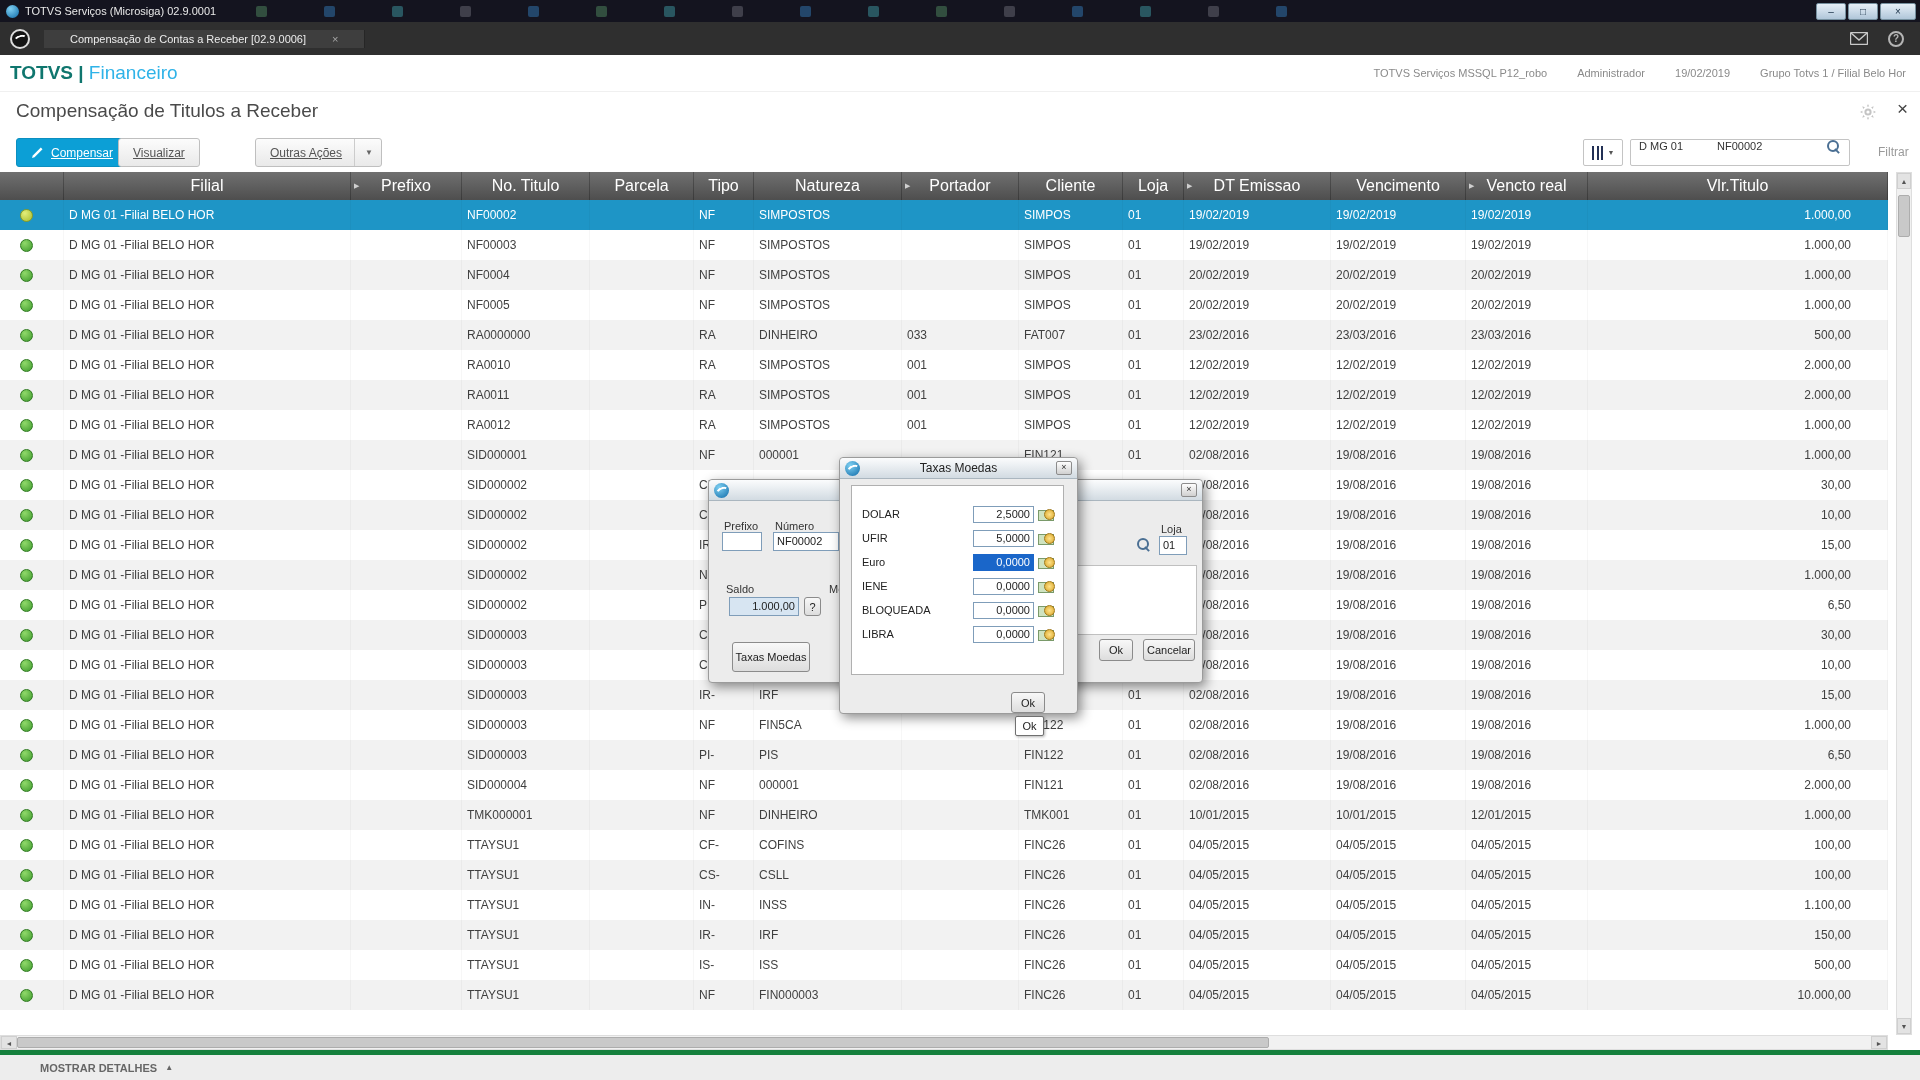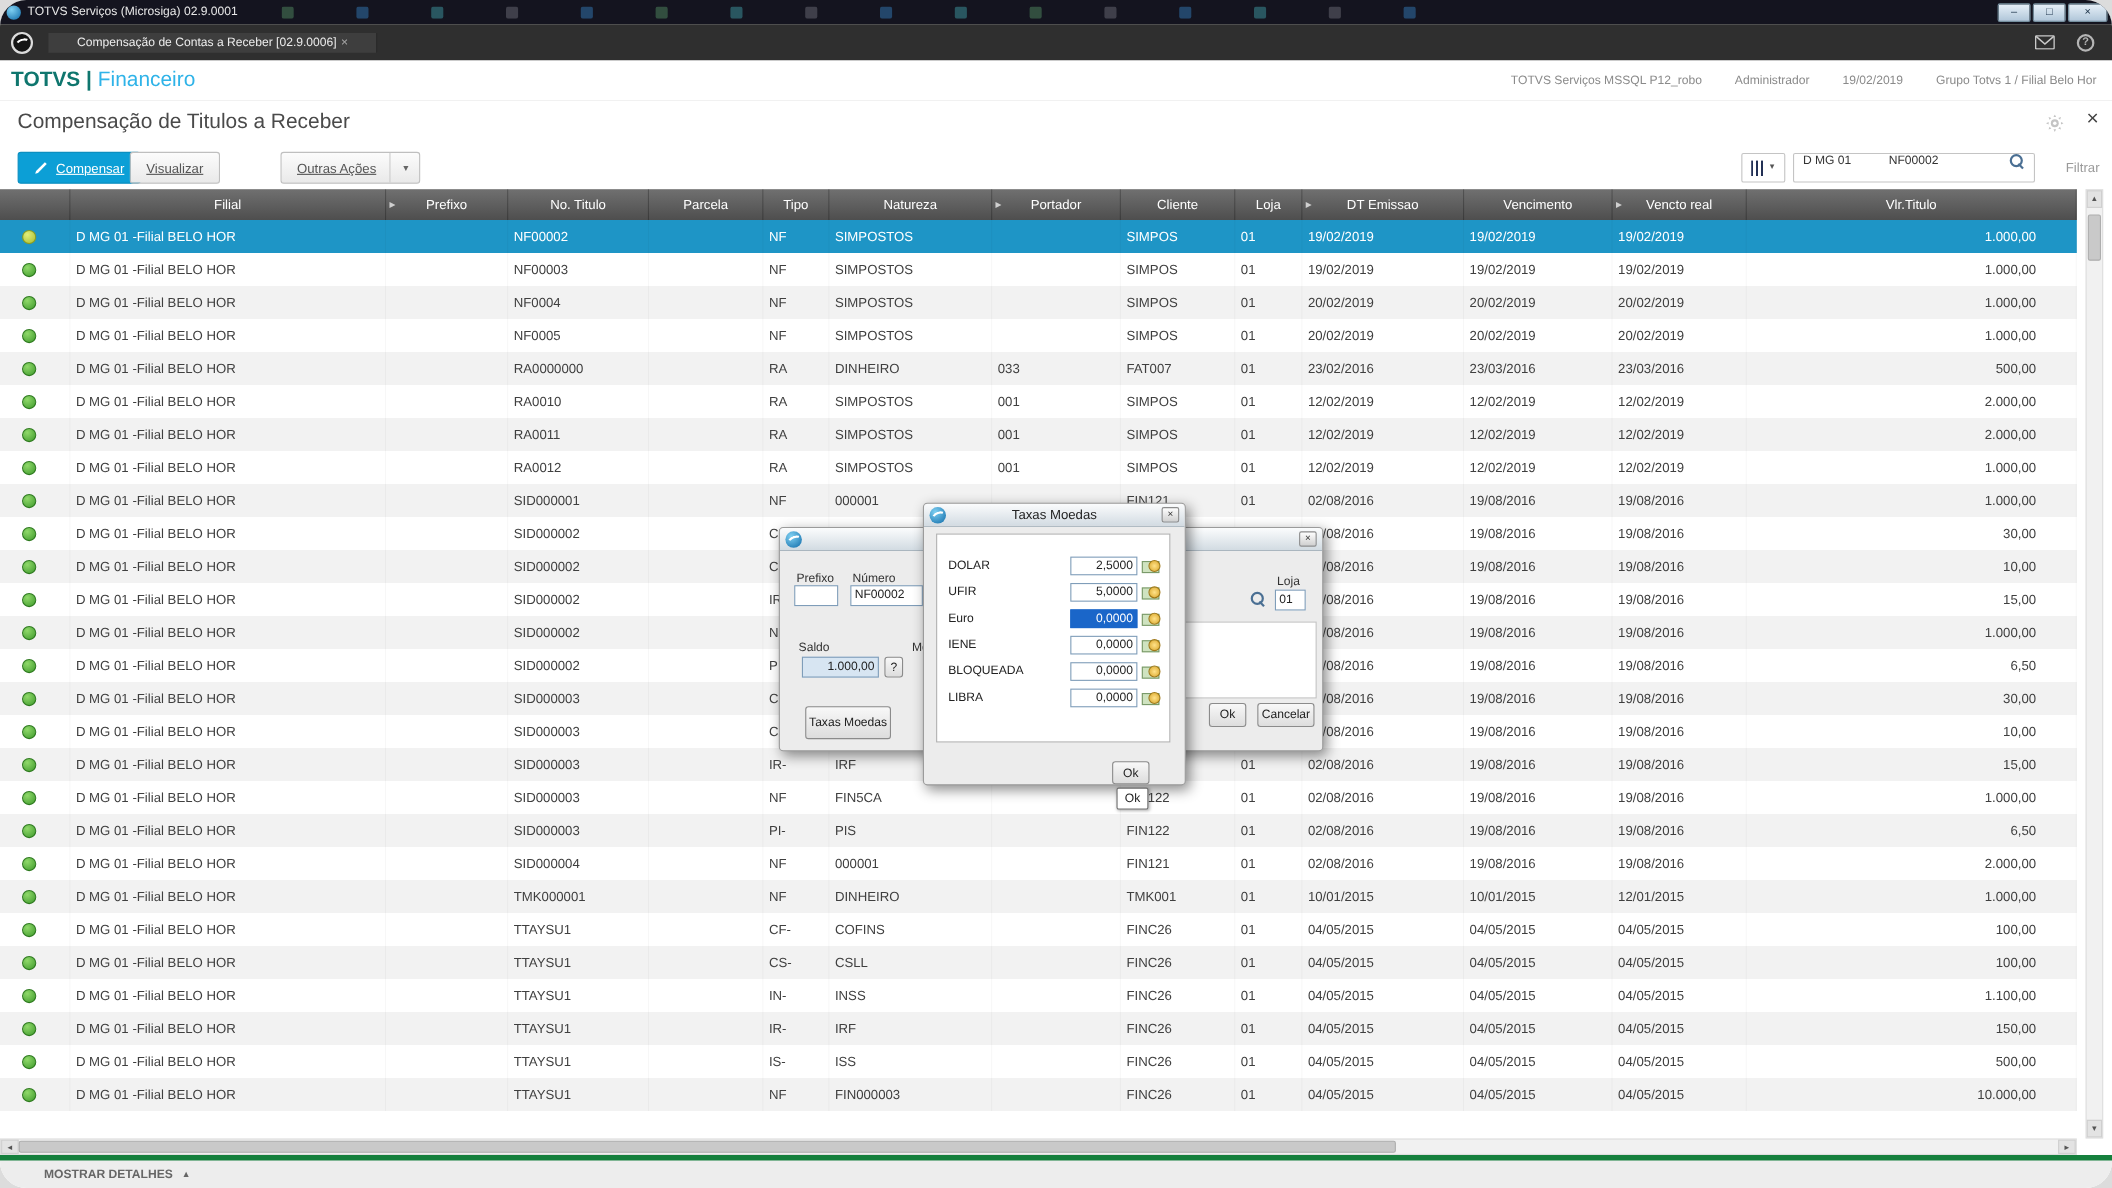--- a/index.html
+++ b/index.html
@@ -1,39 +1,39 @@
 <!DOCTYPE html>
 <html><head>
 <meta charset="utf-8">
 <style>
   *{margin:0;padding:0;box-sizing:border-box;}
   html,body{background:#dcdcdc;}
   body{font-family:"Liberation Sans",sans-serif;}
-  .screen{position:relative;width:1920px;height:1080px;background:#fff;overflow:hidden;border-radius:24px;
+  .screen{position:relative;width:1920px;height:1080px;background:#fff;overflow:hidden;
           --cols:64px 287px 111px 128px 104px 60px 148px 117px 104px 61px 147px 135px 122px 300px;}
 
   
   .titlebar{position:absolute;top:0;left:0;width:1920px;height:22px;background:#14141f;
             display:flex;align-items:center;padding:0 4px;color:#e8e8e8;font-size:11px;}
   .app-ico{width:13px;height:13px;border-radius:50%;background:radial-gradient(circle at 35% 30%,#7fd0f2,#0e6aa8);margin:0 6px 0 2px;flex:none;}
   .tb-icons{display:flex;gap:57px;margin-left:40px;flex:1;align-items:center;overflow:hidden;}
   .tb-ico{width:11px;height:11px;border-radius:2px;opacity:.55;flex:none;}
   .win-ctrls{display:flex;gap:2px;margin-left:10px;}
   .wbtn{width:30px;height:17px;border-radius:2px;background:linear-gradient(#e7f0f8,#b0c6d9);
         border:1px solid #76909f;color:#20374d;font-size:10px;line-height:15px;text-align:center;}
   .wbtn.close{width:36px;}
 
   
   .tabbar{position:absolute;top:22px;left:0;width:1920px;height:33px;background:#2f2f2f;
           display:flex;align-items:center;padding-left:10px;}
   .totvs-logo{width:20px;height:20px;border-radius:50%;background:#141414;border:2px solid #dcdcdc;position:relative;flex:none;}
   .totvs-logo::after{content:"";position:absolute;left:2px;top:4px;width:10px;height:6px;
         border:2px solid transparent;border-top-color:#fff;border-radius:50%;transform:rotate(-15deg);}
   .tab{margin-left:14px;height:18px;background:#3e3e3e;display:flex;align-items:center;
-       padding:0 26px;color:#ececec;font-size:11px;gap:4px;border-right:1px solid #262626;}
+       padding:0 26px;color:#ececec;font-size:11px;gap:26px;border-right:1px solid #262626;}
   .tab-close{color:#a6a6a6;font-size:11px;}
   .tabbar-right{position:absolute;right:16px;top:0;height:33px;display:flex;align-items:center;gap:20px;}
   .help-ico{width:16px;height:16px;border-radius:50%;border:2px solid #b5b5b5;color:#b5b5b5;
             font-size:10px;font-weight:bold;text-align:center;line-height:12px;}
 
   
   .appheader{position:absolute;top:55px;left:0;width:1920px;height:37px;background:#fff;
              display:flex;align-items:center;border-bottom:1px solid #f0f0f0;}
   .brand{margin-left:10px;font-size:19px;}
   .brand-bold{color:#0f766e;font-weight:bold;}
@@ -63,21 +63,21 @@
   .searchbox{position:absolute;left:1630px;top:7px;width:220px;height:27px;border:1px solid #c4c4c4;
              border-radius:2px;background:#fff;display:flex;align-items:flex-start;font-size:11px;color:#333;}
   .searchbox .scope{margin-left:8px;}
   .searchbox .value{margin-left:34px;}
   .searchbox .mag-icon{margin-left:auto;margin-right:8px;}
   .filtrar{position:absolute;left:1878px;top:13px;font-size:12px;color:#9a9a9a;}
 
   
   .ghead{position:absolute;left:0;top:172px;width:1888px;height:28px;display:grid;
          grid-template-columns:var(--cols);background:linear-gradient(#707070,#4e4e4e);}
-  .hcell{position:relative;color:#fff;font-size:12px;display:flex;align-items:center;justify-content:center;
+  .hcell{position:relative;color:#fff;font-size:16px;display:flex;align-items:center;justify-content:center;
          border-right:1px solid rgba(0,0,0,.25);overflow:hidden;white-space:nowrap;}
   .hcell.c2::before,.hcell.c7::before,.hcell.c10::before,.hcell.c12::before{
          content:"\25B6";position:absolute;left:3px;font-size:7px;color:#cfcfcf;}
   .gbody{position:absolute;left:0;top:200px;width:1888px;}
   .grid-row{display:grid;grid-template-columns:var(--cols);height:30px;font-size:12px;color:#3f3f3f;background:#fff;}
   .grid-row.alt{background:#f2f2f2;}
   .grid-row.selected{background:#1e95c6;color:#fff;}
   .cell{display:flex;align-items:center;padding-left:5px;overflow:hidden;white-space:nowrap;
         border-right:1px solid rgba(0,0,0,.03);}
   .cell.c13{justify-content:flex-end;padding-right:36px;}

